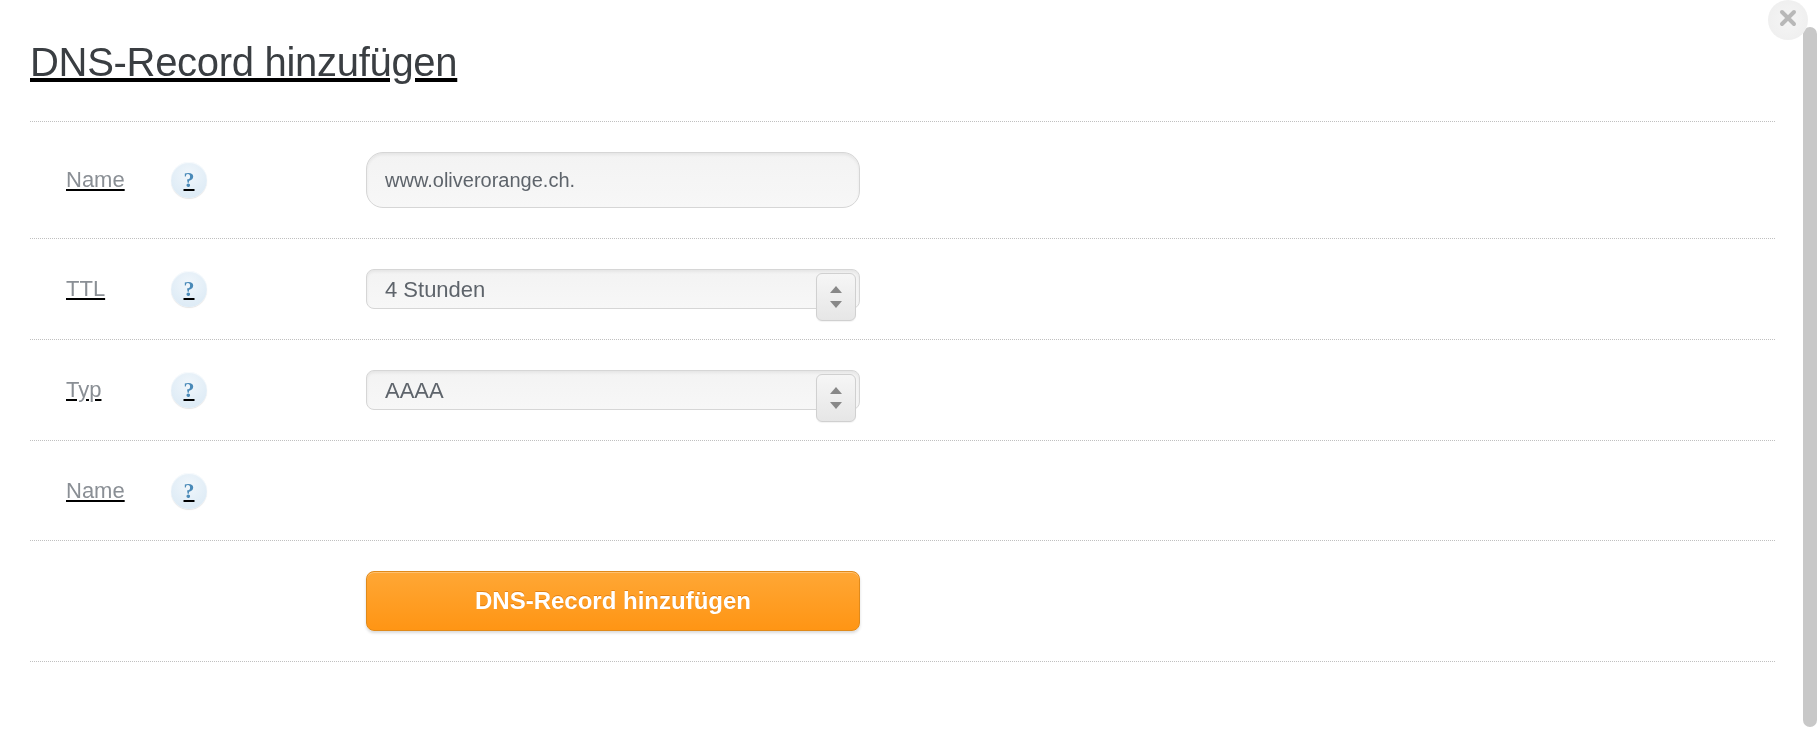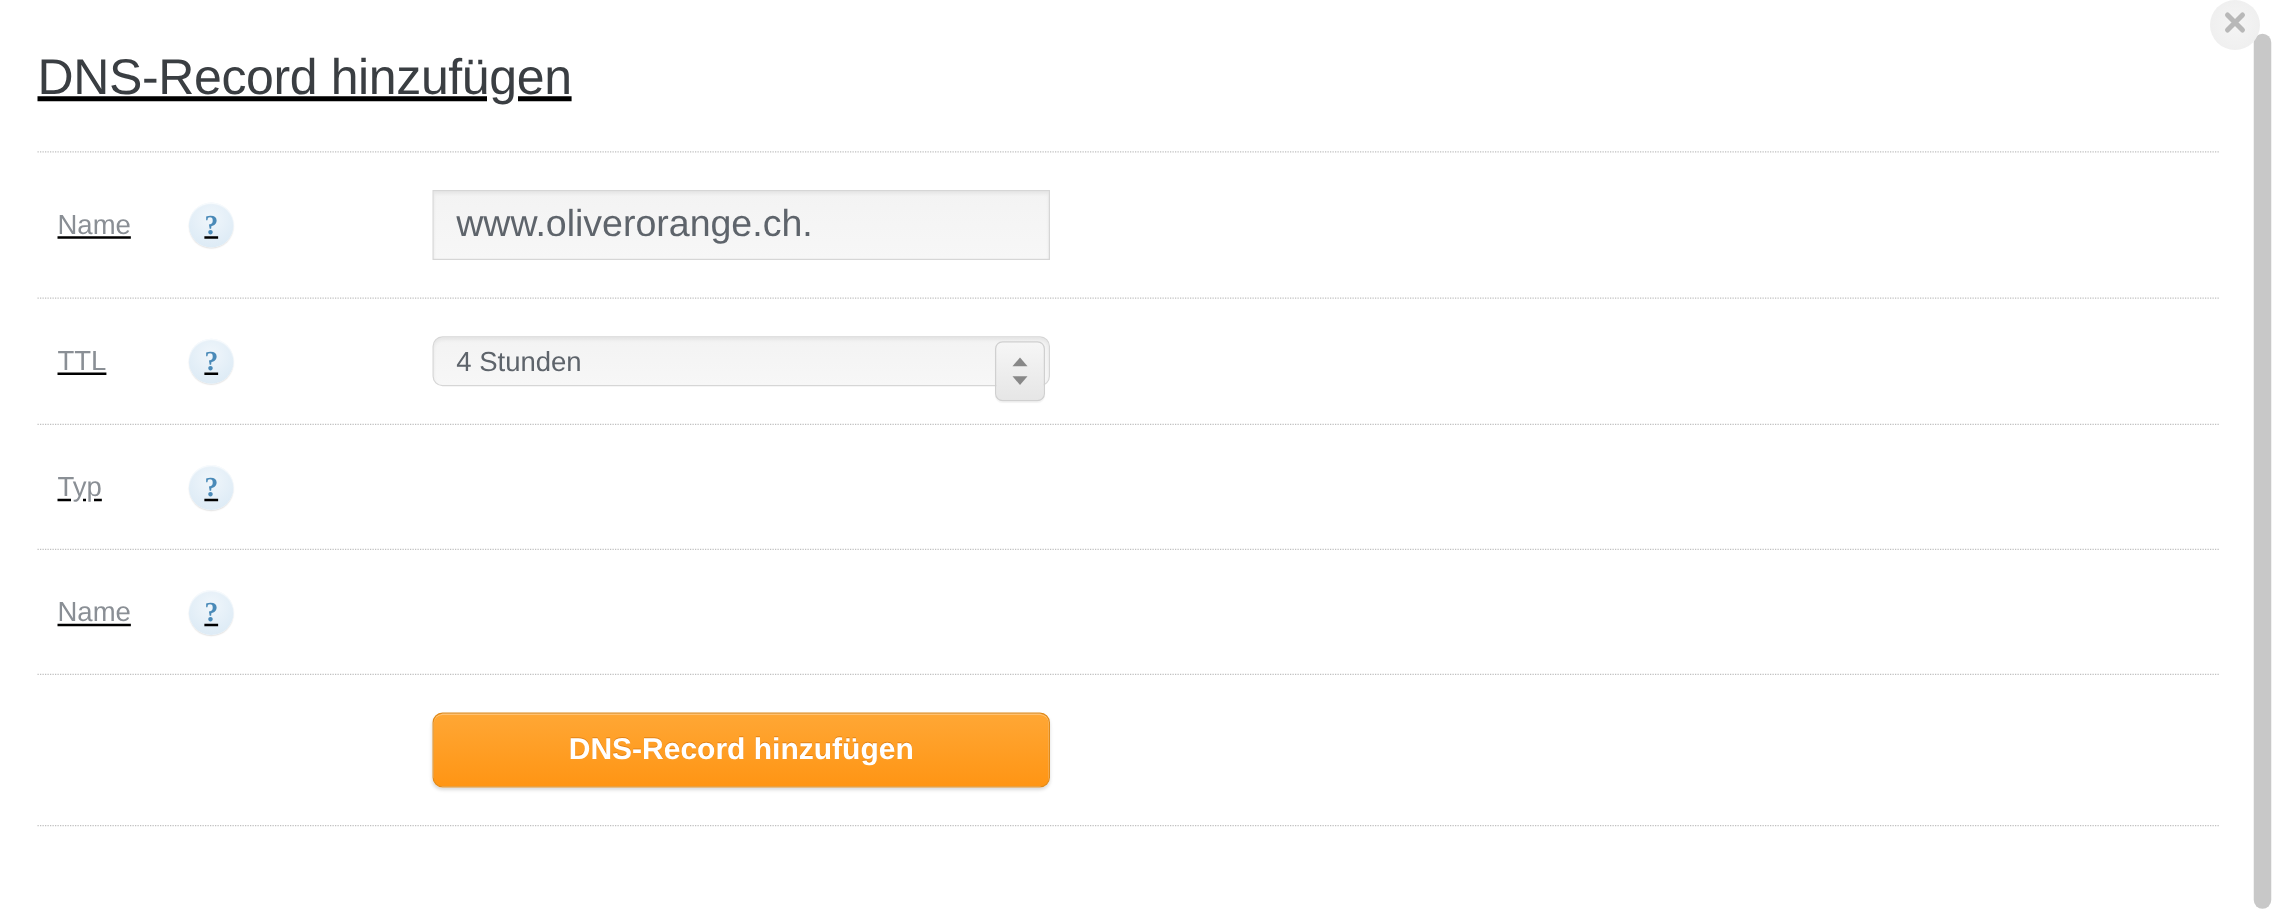--- a/index.html
+++ b/index.html
@@ -63,20 +63,21 @@
       min-height: 100px;
     }
     .row:last-of-type {
       border-bottom: 1px dotted #c0c0c0;
     }
     .label {
       width: 105px;
       font-size: 22px;
       color: #8a8f95;
       font-weight: 400;
+      margin-left: 20px;
     }
     .help-area {
       width: 195px;
       display: flex;
       align-items: center;
     }
     .help-icon {
       width: 36px;
       height: 36px;
       border-radius: 50%;
@@ -89,24 +90,24 @@
       font-size: 22px;
       cursor: pointer;
       font-family: Georgia, serif;
       box-shadow: inset 0 1px 1px rgba(255,255,255,0.8), 0 1px 1px rgba(0,0,0,0.1);
     }
     .field { flex: 0 0 auto; }
     .text-input {
       width: 494px;
       height: 56px;
       border: 1px solid #d6d6d6;
-      border-radius: 0;
+      border-radius: 17px;
       background: linear-gradient(to bottom, #f3f3f3 0%, #f7f7f7 100%);
       padding: 16px 18px;
-      font-size: 30px;
+      font-size: 20px;
       color: #5e646b;
       font-family: inherit;
       outline: none;
       box-shadow: inset 0 2px 3px rgba(0,0,0,0.06);
     }
     .text-input::placeholder { color: #9aa0a6; }
     .select-wrap {
       position: relative;
       width: 494px;
       height: 40px;
@@ -210,20 +211,31 @@
         </div>
       </div>
     </div>
   </div>
 
   <div class="row">
     <div class="label">Typ</div>
     <div class="help-area">
       <div class="help-icon">?</div>
     </div>
+    <div class="field">
+      <div class="select-wrap">
+        <select class="select-native">
+          <option>AAAA</option>
+        </select>
+        <div class="stepper">
+          <div class="stepper-arrow up"></div>
+          <div class="stepper-arrow down"></div>
+        </div>
+      </div>
+    </div>
   </div>
 
   <div class="row">
     <div class="label">Name</div>
     <div class="help-area">
       <div class="help-icon">?</div>
     </div>
   </div>
 
   <div class="row">

